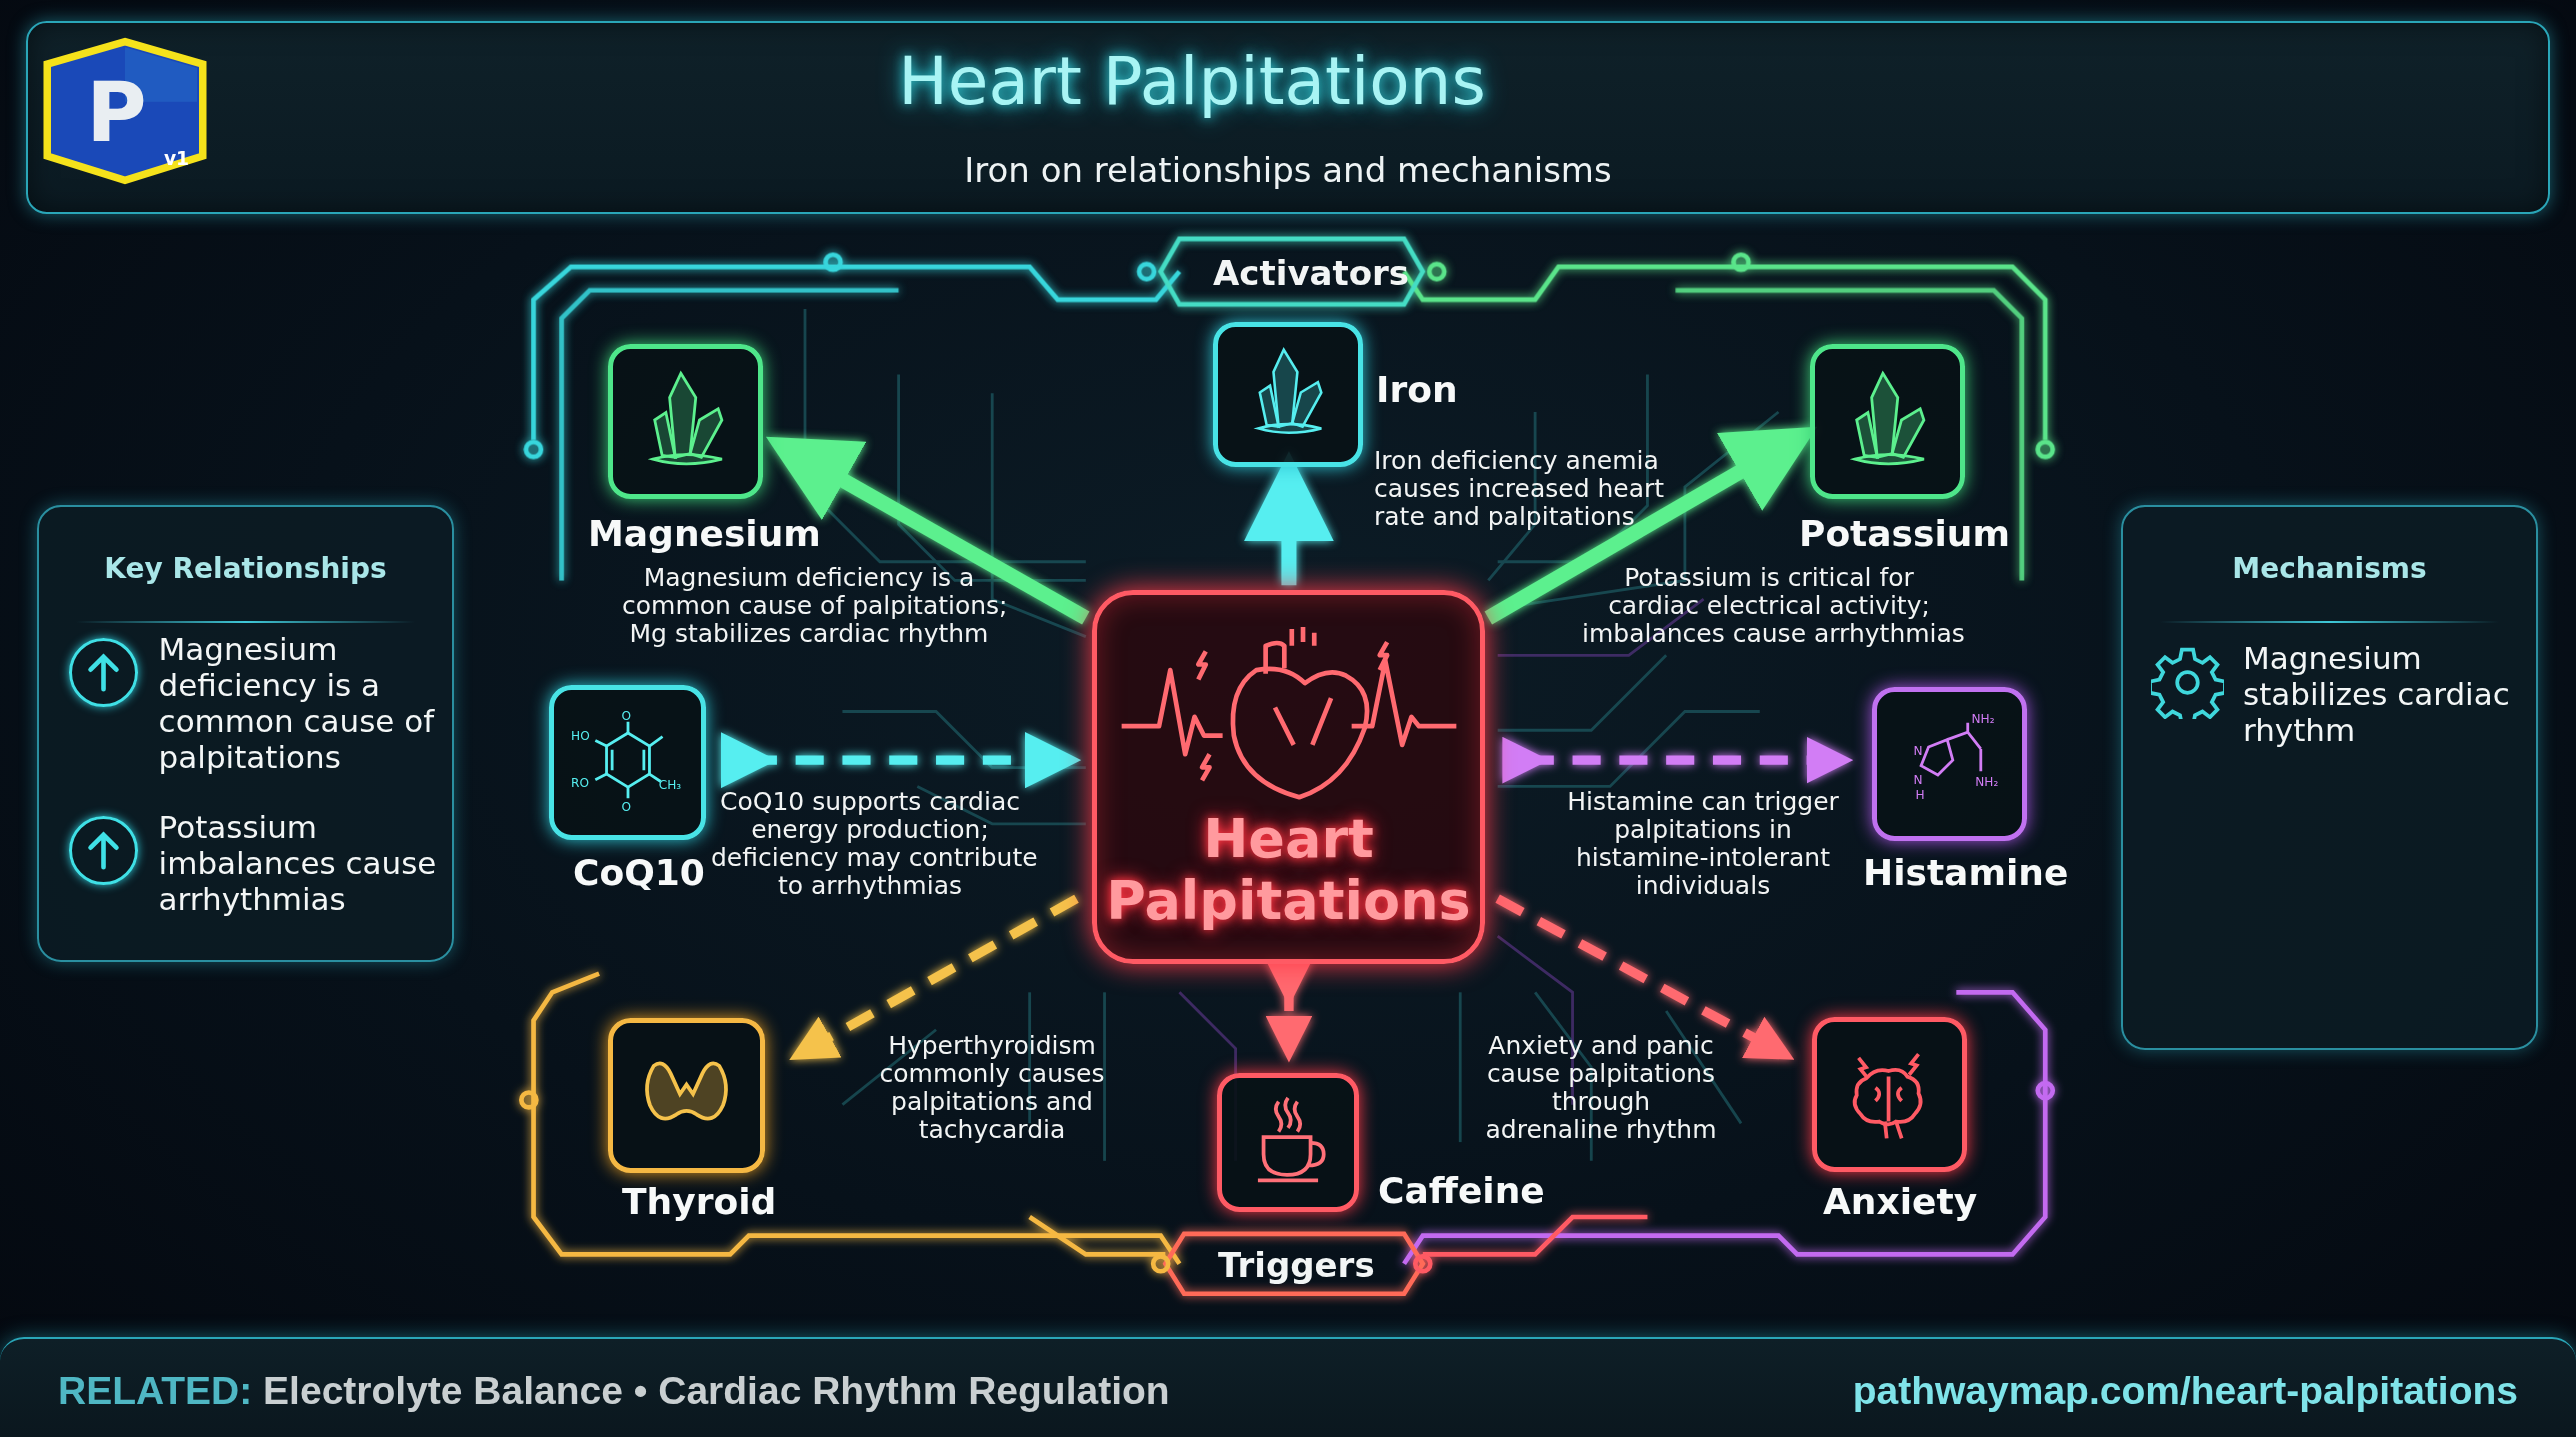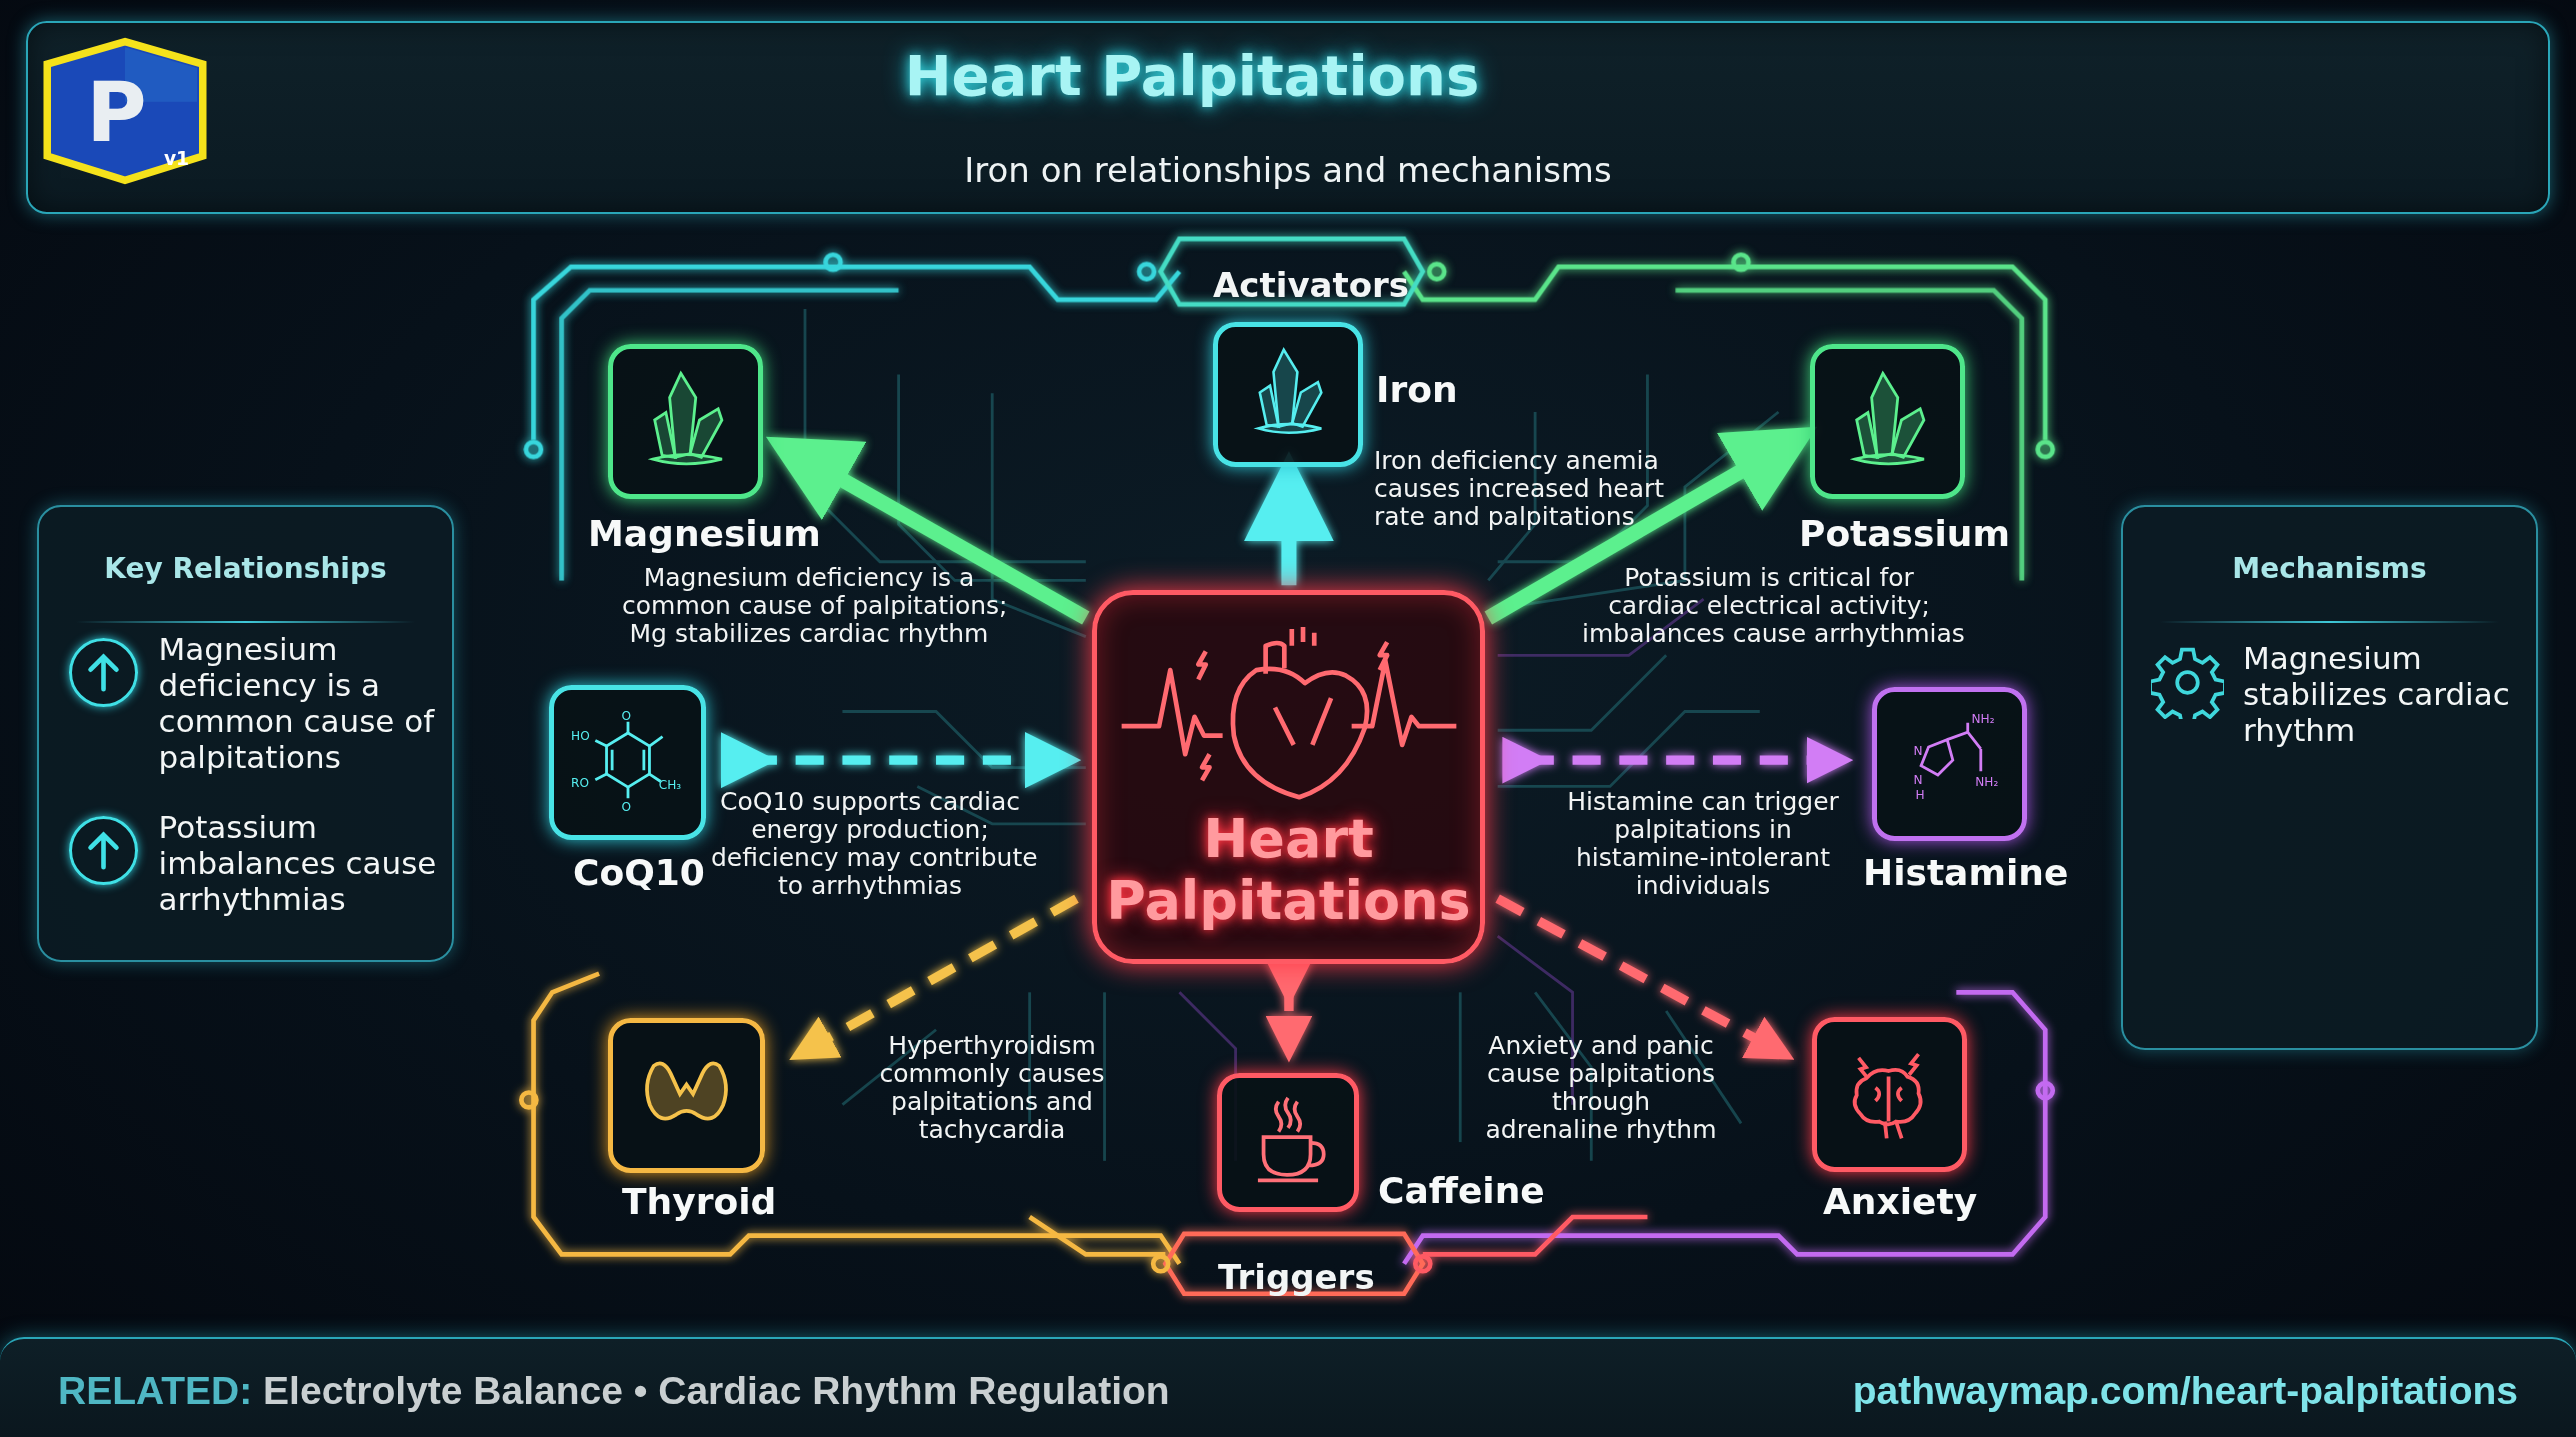--- a/index.html
+++ b/index.html
@@ -17,21 +17,21 @@
     left: 26px; top: 20.6px; width: 2524px; height: 193px;
     border: 2.8px solid #2aa6b8; border-radius: 20.6px;
     background: linear-gradient(180deg, #0f2129 0%, #0b1a22 100%);
     box-shadow: 0 0 17px rgba(42,166,184,0.55), inset 0 0 28px rgba(0,0,0,0.5);
   }
   .logo {
     left: 36px; top: 36px; width: 178px; height: 150px;
   }
   .title {
     left: 0; width: 2384px; top: 43px; text-align: center;
-    font-size: 56px; font-weight: bold; color: #a8f4f4;
+    font-size: 66px; font-weight: normal; color: #a8f4f4;
     text-shadow: 0 0 11.2px #36d7e0, 0 0 24px #1ab3c4;
   }
   .subtitle {
     left: 0; width: 2576px; top: 150px; text-align: center;
     font-size: 34px; color: #eef3f4;
   }
 
   
   .panel {
     border: 2.8px solid #2a8fa0; border-radius: 24px;
@@ -70,21 +70,21 @@
     box-shadow: 0 0 28px #ff3a48, inset 0 0 28px rgba(255,60,70,0.35);
   }
   .center-title {
     position: absolute; left: 0; right: 0; top: 213px; text-align: center;
     font-size: 54px; line-height: 62px; font-weight: bold; color: #ff9a9e;
     text-shadow: 0 0 9.4px #ff3845, 0 0 19px #ff2a3a;
   }
 
   .group-label {
     font-size: 34px; font-weight: bold; color: #f2f5f5; text-align: right;
-    height: 62px; line-height: 62px; padding: 12px 32px;
+    height: 62px; line-height: 62px; padding: 0 32px;
   }
 
   
   .footer {
     left: 0; top: 1337px; width: 2576px; height: 112px;
     border-top: 2.8px solid #2aa6b8; border-radius: 24px 24px 0 0;
     background: linear-gradient(180deg, #0e1f27, #0a161d);
     box-shadow: 0 0 19px rgba(42,166,184,0.5);
   }
   .footer-related {

